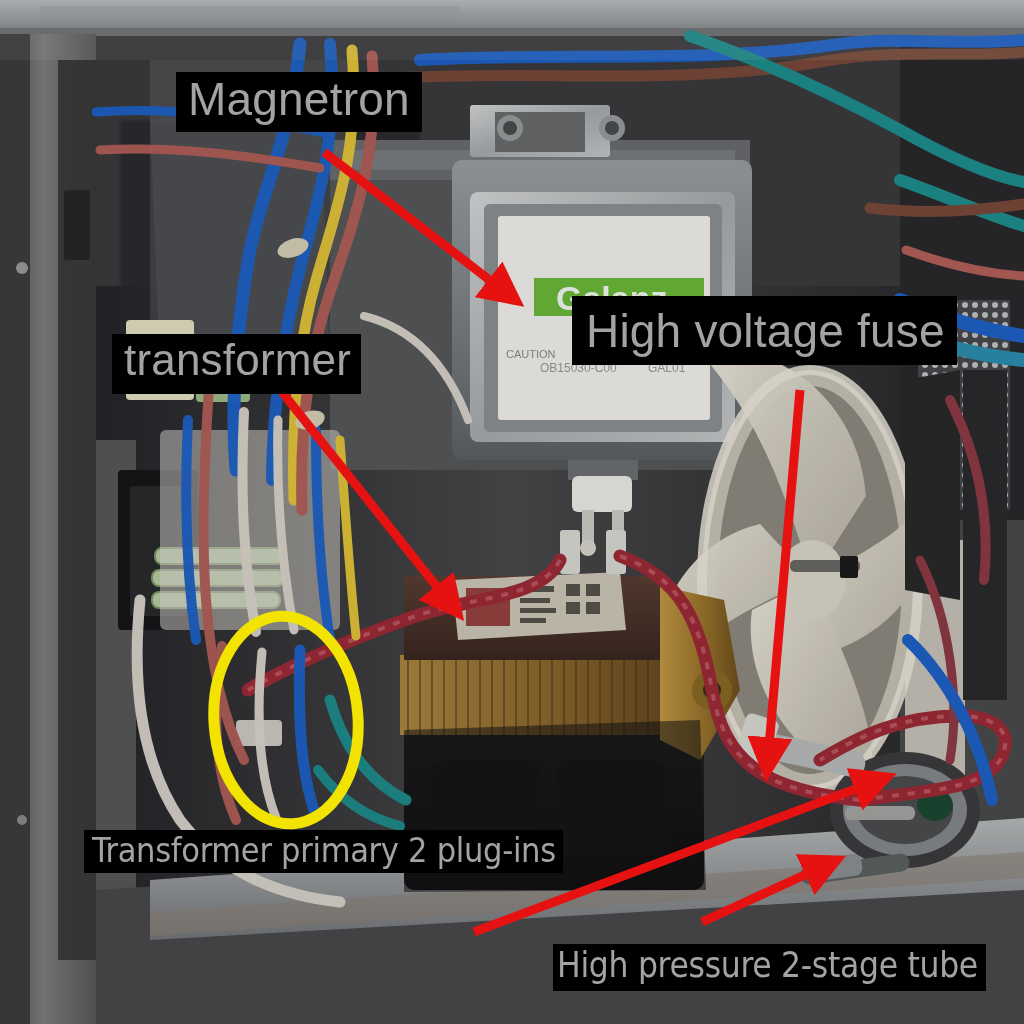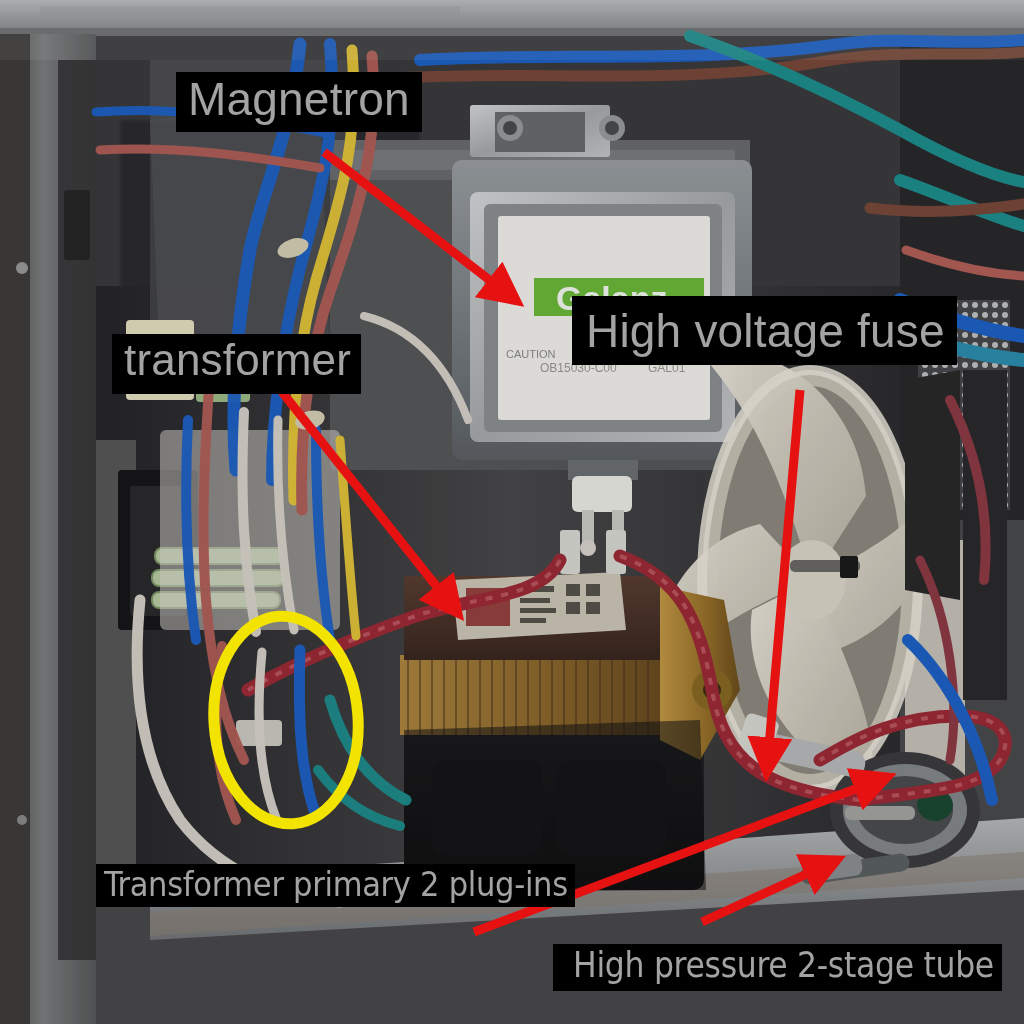--- a/index.html
+++ b/index.html
@@ -18,23 +18,23 @@
     font-weight:400;letter-spacing:.2px;
     padding:6px 10px 9px 10px;
     z-index:40;
   }
   .lbl.serif{font-family:"Liberation Sans","DejaVu Sans",sans-serif;}
   .lbl.cond{font-family:"DejaVu Sans Condensed","Liberation Sans",sans-serif;
             letter-spacing:-.3px;}
   #lbl-magnetron{left:176px;top:72px;font-size:46px;padding:4px 12px 10px 12px;}
   #lbl-transformer{left:92px;top:334px;font-size:44px;padding:4px 10px 12px 12px;margin-left:20px;}
   #lbl-hvfuse{left:572px;top:296px;font-size:46px;padding:12px 12px 11px 14px;}
-  #lbl-primary{left:96px;top:830px;font-size:34px;padding:3px 7px 6px 8px;margin-top:34px;}
+  #lbl-primary{left:84px;top:830px;font-size:34px;padding:3px 7px 6px 8px;}
   #lbl-hvcap{left:107px;top:907px;font-size:35px;padding:3px 8px 7px 10px;}
-  #lbl-tube{left:553px;top:944px;font-size:35px;padding:4px 8px 8px 20px;}
+  #lbl-tube{left:553px;top:944px;font-size:35px;padding:4px 8px 8px 4px;}
 </style>
 </head>
 <body>
 
 <div id="stage">
 
   <svg class="layer" id="photo" viewBox="0 0 1024 1024">
     <defs>
       <linearGradient id="gTop" x1="0" y1="0" x2="0" y2="1">
         <stop offset="0" stop-color="#b9bcbe"></stop>

